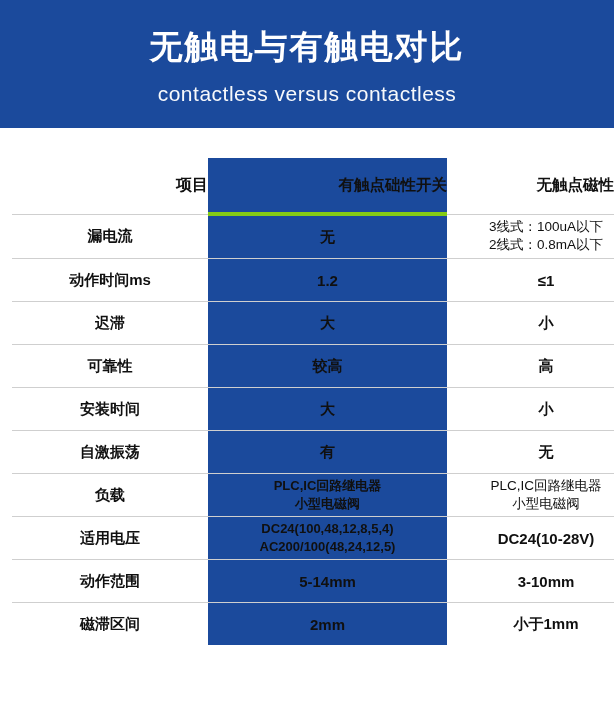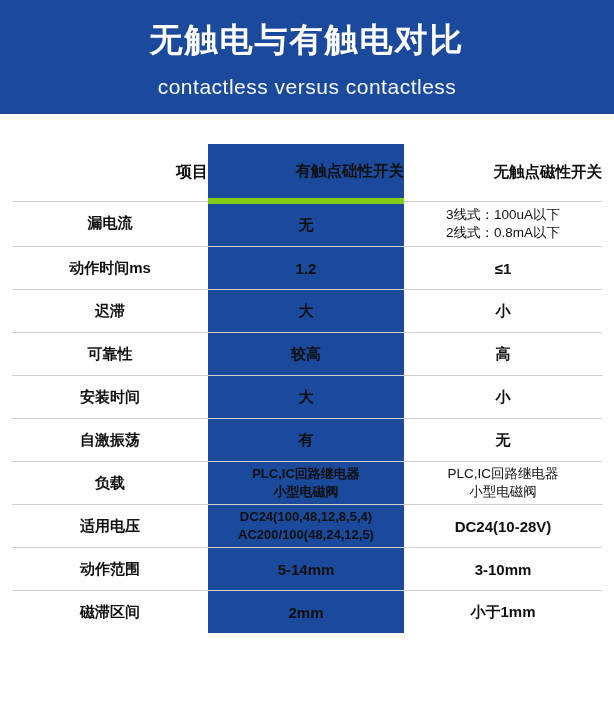--- a/index.html
+++ b/index.html
@@ -14,21 +14,21 @@
     overflow: hidden;
   }
   .page {
     width: 614px;
     height: 706px;
     position: relative;
     background: #ffffff;
   }
   .header {
     background: #1b4a9c;
-    height: 114px;
+    height: 128px;
     width: 100%;
     box-sizing: border-box;
     display: flex;
     flex-direction: column;
     align-items: center;
     justify-content: center;
     padding-top: 6px;
   }
   .header-title {
     color: #ffffff;
@@ -84,21 +84,22 @@
     border-bottom: 1px solid #cfcfcf;
     text-align: right;
   }
   tr.head-row td.col-item {
     font-size: 16px;
     font-weight: bold;
   }
   tr.head-row td.col-mid {
     font-size: 15.5px;
     font-weight: bold;
-    border-bottom: 6px solid #84cc16;
+    border-bottom: 4px solid #84cc16;
+    padding-left: 43px;
   }
   tr.head-row td.col-right {
     font-size: 15.5px;
     font-weight: bold;
   }
   .two-line {
     line-height: 1.35;
     font-size: 13.5px;
     font-weight: normal;
   }

